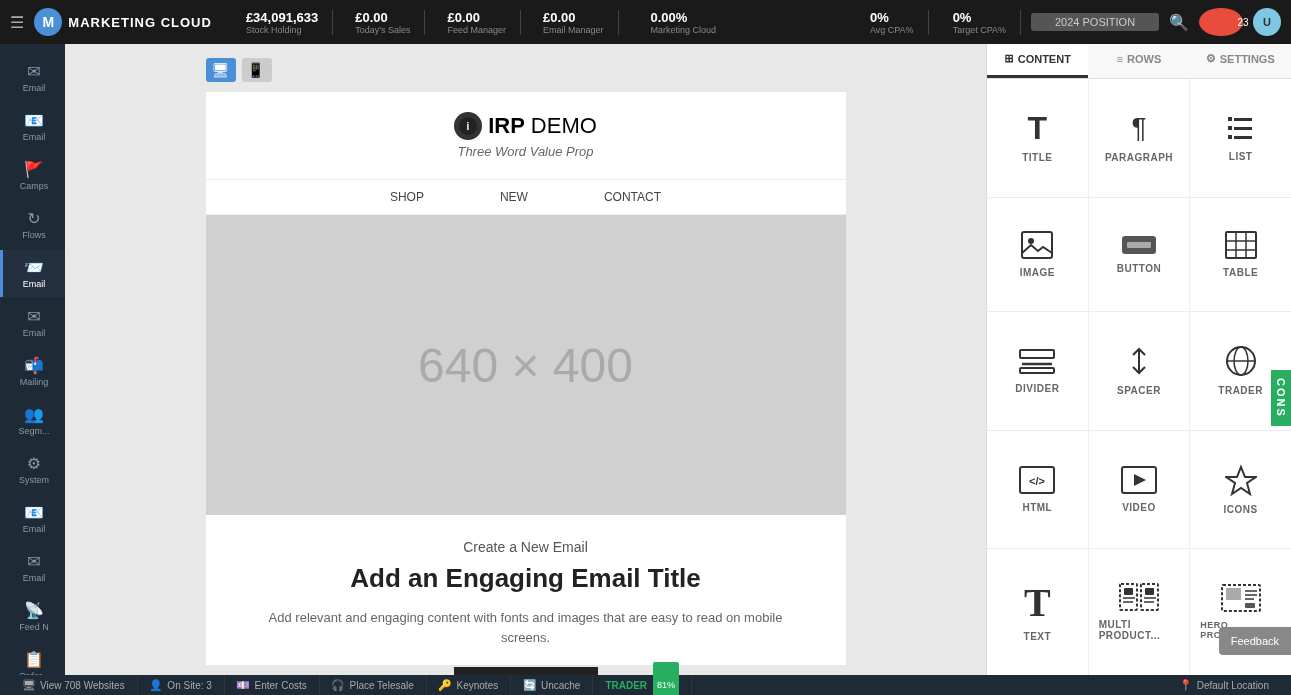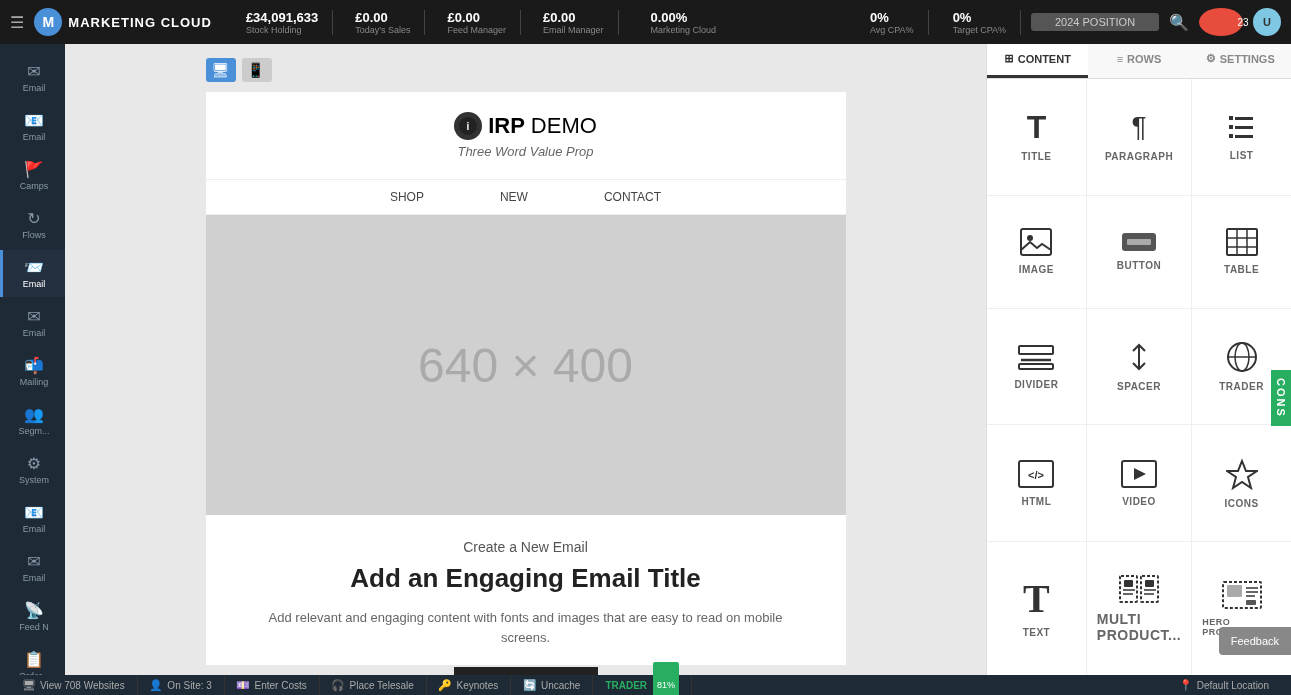--- a/index.html
+++ b/index.html
@@ -601,21 +601,21 @@
           <svg width="40" height="28" viewBox="0 0 40 28">
             <rect x="1" y="1" width="17" height="26" rx="1" fill="none" stroke="#333" stroke-width="2" stroke-dasharray="3,2"></rect>
             <rect x="22" y="1" width="17" height="26" rx="1" fill="none" stroke="#333" stroke-width="2" stroke-dasharray="3,2"></rect>
             <rect x="5" y="5" width="9" height="7" rx="1" fill="#333"></rect>
             <line x1="4" y1="15" x2="16" y2="15" stroke="#333" stroke-width="1.5"></line>
             <line x1="4" y1="19" x2="14" y2="19" stroke="#333" stroke-width="1.5"></line>
             <rect x="26" y="5" width="9" height="7" rx="1" fill="#333"></rect>
             <line x1="25" y1="15" x2="37" y2="15" stroke="#333" stroke-width="1.5"></line>
             <line x1="25" y1="19" x2="35" y2="19" stroke="#333" stroke-width="1.5"></line>
           </svg>
-          <span class="ci-label" style="font-size:14px;">MULTI PRODUCT...</span>
+          <span class="ci-label" style="font-size:10px;">MULTI PRODUCT...</span>
         </div>
 
         <div class="content-item">
           <svg width="40" height="28" viewBox="0 0 40 28">
             <rect x="1" y="1" width="38" height="26" rx="1" fill="none" stroke="#333" stroke-width="2" stroke-dasharray="3,2"></rect>
             <rect x="5" y="4" width="15" height="12" rx="1" fill="#aaa"></rect>
             <line x1="24" y1="7" x2="36" y2="7" stroke="#333" stroke-width="1.5"></line>
             <line x1="24" y1="11" x2="36" y2="11" stroke="#333" stroke-width="1.5"></line>
             <line x1="24" y1="15" x2="33" y2="15" stroke="#333" stroke-width="1.5"></line>
             <rect x="24" y="19" width="10" height="5" rx="1" fill="#555"></rect>

